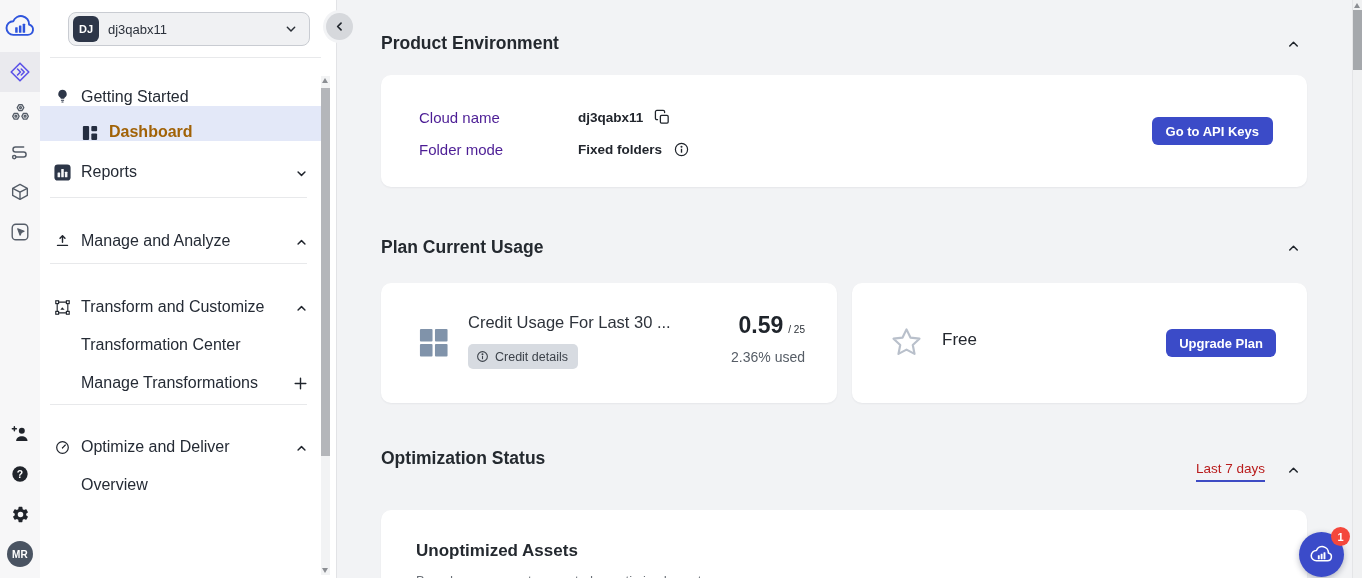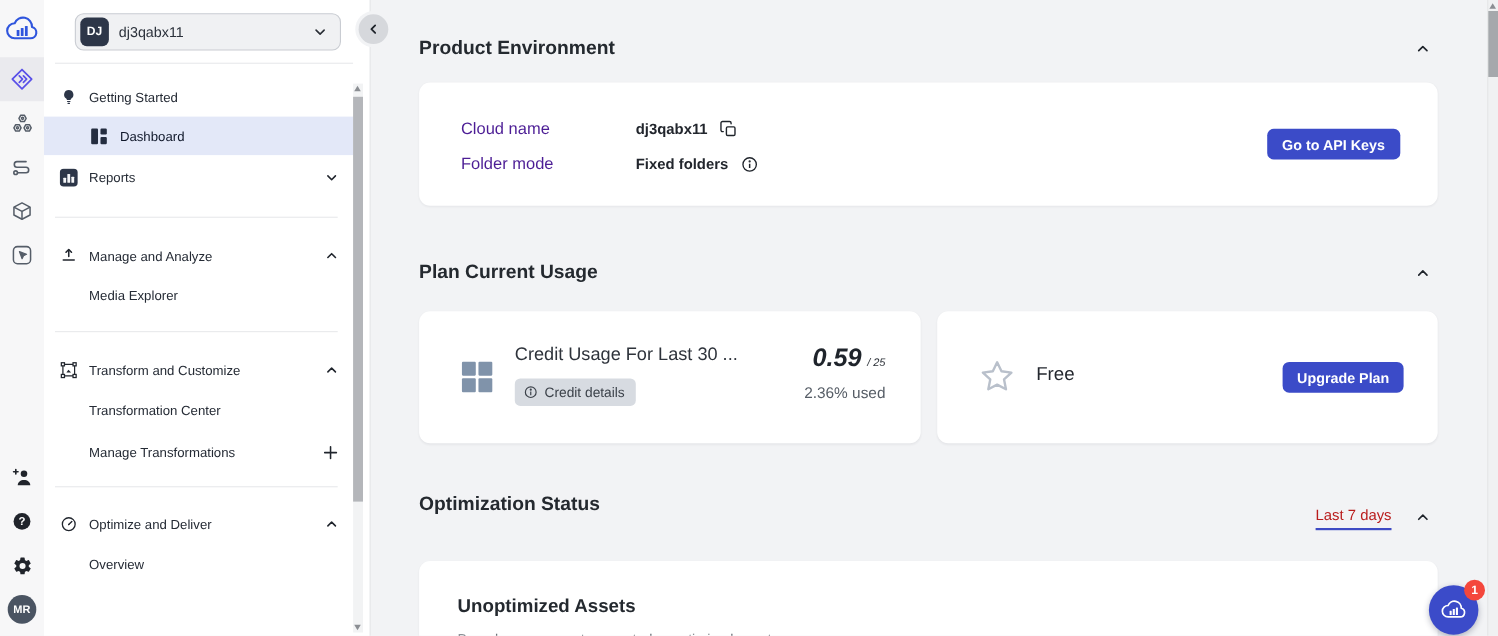--- a/index.html
+++ b/index.html
@@ -24,25 +24,25 @@
 
   
   .sidebar { position:absolute; left:40px; top:0; bottom:0; width:297px; background:#fff; border-right:1px solid #e2e3e6; z-index:2; }
   .ws-select { position:absolute; left:28px; top:12px; width:242px; height:34px; background:#f0f1f3; border:1px solid #c9ccd2; border-radius:8px; display:flex; align-items:center; padding:0 10px 0 4px; cursor:pointer; }
   .ws-badge { width:26px; height:26px; background:#2d3648; border-radius:6px; color:#fff; font-size:11px; font-weight:bold; display:flex; align-items:center; justify-content:center; }
   .ws-name { margin-left:9px; font-size:13px; color:#2b313b; flex:1; }
   .sb-divider { border:none; border-top:1px solid #e8e9eb; margin:0 14px 0 10px; }
   .top-divider { position:absolute; left:10px; right:15px; top:57px; border-top:1px solid #e8e9eb; }
 
   .menu { position:absolute; left:0; right:15px; top:71px; }
-  .mi { display:flex; align-items:center; height:35px; padding:0 12px 0 12px; font-size:12px; color:#252b35; cursor:pointer; }
+  .mi { display:flex; align-items:flex-end; height:35px; padding:0 12px 0 12px; font-size:16px; color:#252b35; cursor:pointer; }
   .mi .ic { width:20px; display:flex; justify-content:center; margin-right:9px; color:#2d3648; }
   .mi.sub { padding-left:41px; height:38px; }
   .mi.sub.withicon { padding-left:12px; }
-  .mi.active { background:#e3e8f8; font-weight:normal; color:#0f172a;padding-left:40px; }
+  .mi.active { background:#e3e8f8; font-weight:bold; color:#a16207;padding-left:40px; }
   .mi .grow { flex:1; }
   .mi .trail { color:#20252d; display:flex; align-items:center; }
   .hdr { height:35px; }
 
   
   .sb-scroll { position:absolute; top:76px; bottom:3px; right:6px; width:9px; background:#f2f3f4; }
   .sb-thumb { position:absolute; top:12px; left:0; width:9px; height:368px; background:#b4b6ba; }
   .tri-up, .tri-down { position:absolute; left:1px; width:0; height:0; border-left:3.5px solid transparent; border-right:3.5px solid transparent; }
   .tri-up { top:2px; border-bottom:5px solid #8b8e93; }
   .tri-down { bottom:2px; border-top:5px solid #8b8e93; }
@@ -62,21 +62,21 @@
   .env-ic { margin-left:11px; color:#1f242b; cursor:pointer; display:flex; }
   .btn { background:#3b4bc8; color:#fff; border:none; border-radius:6px; font-family:"Liberation Sans",sans-serif; font-size:13px; font-weight:bold; cursor:pointer; display:flex; align-items:center; justify-content:center; }
   .apikeys-btn { position:absolute; right:34px; top:42px; height:28px; padding:0 14px; }
 
   .usage-cardA { left:43px; top:283px; width:456px; height:120px; }
   .usage-cardB { left:514px; top:283px; width:455px; height:120px; }
   .grid4 { position:absolute; left:37px; top:44px; }
   .usage-title { position:absolute; left:87px; top:30px; font-size:16.5px; color:#2e333b; white-space:nowrap; }
   .pill { position:absolute; left:87px; top:61px; height:25px; background:#d7dbe1; border-radius:5px; display:flex; align-items:center; padding:0 10px 0 8px; font-size:12.5px; color:#3c424a; cursor:pointer; }
   .pill .ic { margin-right:6px; display:flex; }
-  .usage-num { position:absolute; right:32px; top:29px; display:flex; align-items:baseline;font-style:italic; }
+  .usage-num { position:absolute; right:32px; top:29px; display:flex; align-items:baseline; }
   .num-big { font-size:23px; font-weight:600; color:#1f242b; }
   .num-small { font-size:10px; color:#2a2f36; margin-left:5px; }
   .usage-pct { position:absolute; right:32px; top:66px; font-size:14px; color:#565d66; }
   .star-wrap { position:absolute; left:37px; top:42px; }
   .plan-name { position:absolute; left:90px; top:47px; font-size:17px; color:#23272e; }
   .upgrade-btn { position:absolute; right:31px; top:46px; height:28px; padding:0 13px; }
 
   .opt-sub { position:absolute; left:43px; top:474px; font-size:13.5px; color:#33383f; }
   .opt-sub a { color:#4c53c8; text-decoration:none; cursor:pointer; }
   .range-select { position:absolute; left:858px; top:461px; font-size:13.5px; color:#b91c1c; padding-bottom:4px; border-bottom:2px solid #3e4bc4; cursor:pointer; }
@@ -233,23 +233,20 @@
       </span>
       <span>Manage and Analyze</span>
       <span class="grow"></span>
       <span class="trail">
         <svg width="15" height="15" viewBox="0 0 24 24" fill="none" stroke="#20252d" stroke-width="2.3" stroke-linecap="round" stroke-linejoin="round">
             <path d="M6.5 14.5 12 9l5.5 5.5"></path>
           </svg>
       </span>
     </div>
 
-    <div class="mi sub">
-      <span>Media Explorer</span>
-    </div>
 
 
     <hr class="sb-divider" style="margin-top:13px; margin-bottom:17px;">
 
     <div class="mi hdr">
       <span class="ic">
         <svg width="17" height="17" viewBox="0 0 24 24" fill="none" stroke="#20252d" stroke-width="1.6">
           <rect x="2.5" y="2.5" width="4" height="4"></rect>
             <rect x="17.5" y="2.5" width="4" height="4"></rect>
           <rect x="2.5" y="17.5" width="4" height="4"></rect>

